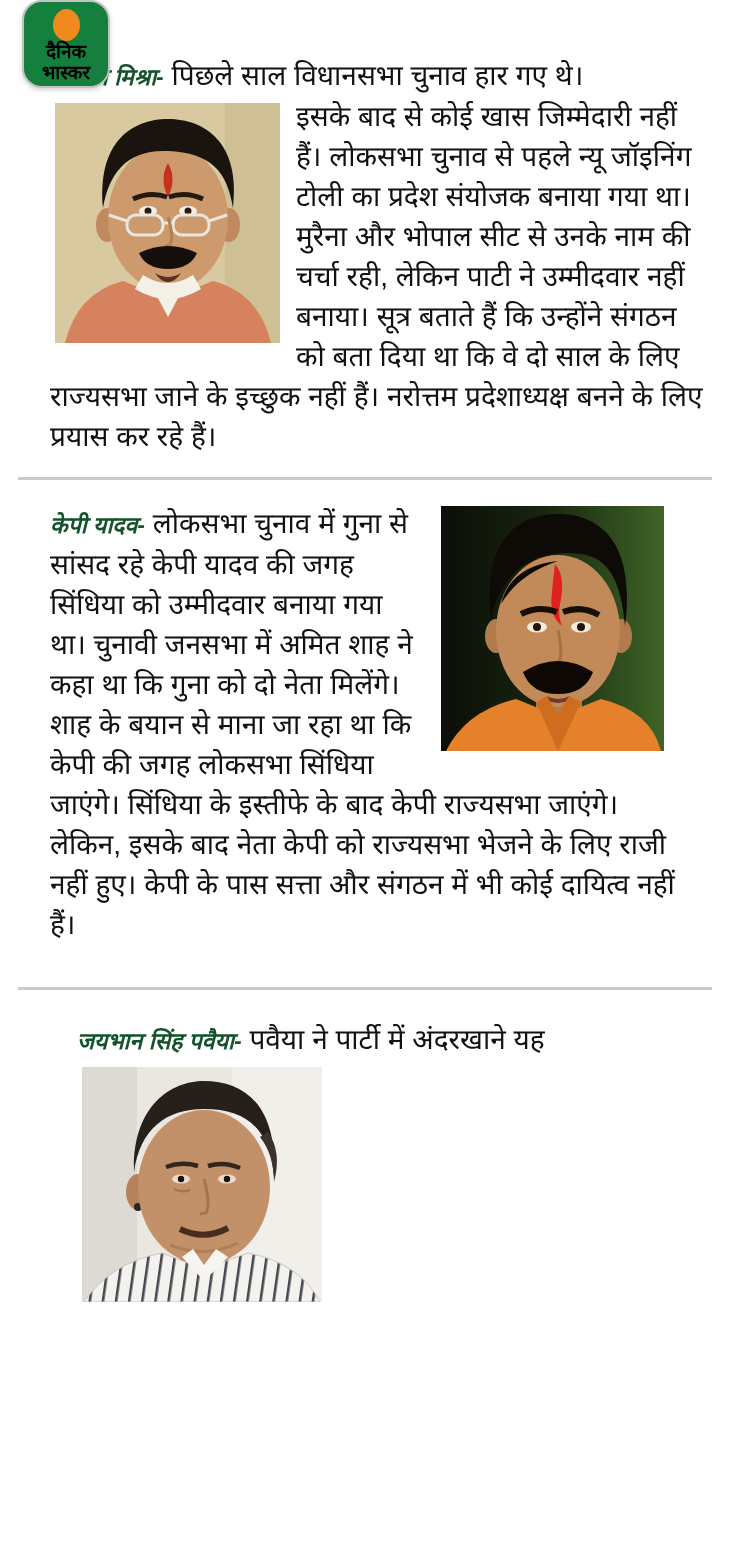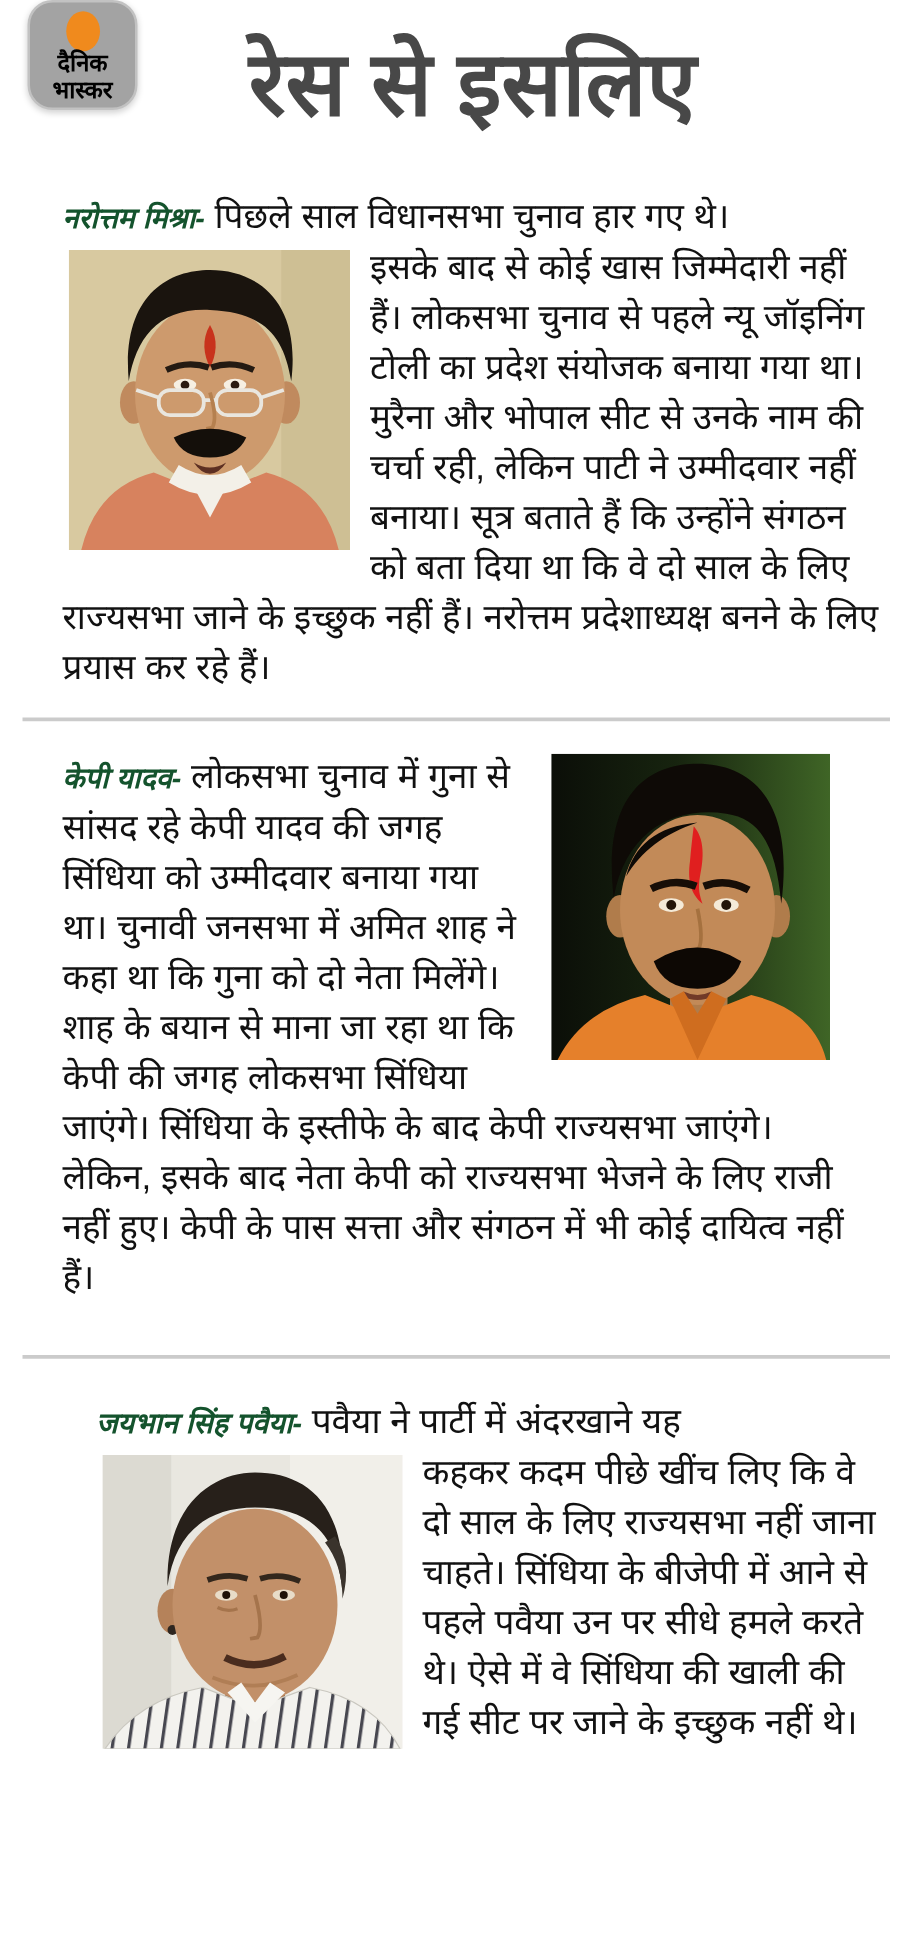--- a/index.html
+++ b/index.html
@@ -20,21 +20,21 @@
     position: relative;
     padding: 20px 0 0 0;
     text-align: center;
   }
   .logo {
     position: absolute;
     left: 22px;
     top: 0;
     width: 84px;
     height: 84px;
-    background: #a3a3a3;
+    background: #15803d;
     border: 2px solid #c2c2c2;
     border-radius: 20px;
     box-shadow: 0 2px 5px rgba(0,0,0,0.18);
     display: flex;
     flex-direction: column;
     align-items: center;
     z-index: 5;
   }
   .logo-dot {
     width: 27px;
@@ -95,21 +95,20 @@
 </head>
 <body>
 
 <header class="masthead">
   <div class="logo">
     <span class="logo-dot"></span>
     <span class="logo-text">दैनिक</span>
     <span class="logo-text">भास्कर</span>
   </div>
   <h1>
-    <span class="title-line">रेस से इसलिए</span>
   </h1>
 </header>
 
 <section class="sec sec-1">
   <p class="lead">
     <b class="name">नरोत्तम मिश्रा-</b>
     <span>पिछले साल विधानसभा चुनाव हार गए थे।</span>
   </p>
   <p class="flow">
     <span class="photo photo-left ph1">
@@ -218,15 +217,14 @@
         <circle cx="99" cy="112" r="3.2" fill="#1e1208"></circle>
         <circle cx="145" cy="112" r="3.2" fill="#1e1208"></circle>
         <path d="M92,122 q8,4 16,1" stroke="#a5744c" stroke-width="2.5" fill="none"></path>
         <path d="M122,112 q7,26 2,34 l-6,1" stroke="#a5744c" stroke-width="3" fill="none"></path>
         <path d="M98,162 q24,12 48,-1" stroke="#4a2c1e" stroke-width="6" fill="none"></path>
         <path d="M88,178 q34,14 68,-2" stroke="#b07e55" stroke-width="3" fill="none"></path>
         <path d="M2,235 Q28,196 80,186 L122,202 L166,186 Q218,196 238,235 Z" fill="url(#pins3)" stroke="#c9c7bf" stroke-width="1"></path>
         <path d="M100,190 L122,214 L146,190 L134,182 L122,198 L111,182 Z" fill="#f6f5f1"></path>
       </svg>
     </span>
-    <span>कहकर कदम पीछे खींच लिए कि वे दो साल के लिए राज्यसभा नहीं जाना चाहते। सिंधिया के बीजेपी में आने से पहले पवैया उन पर सीधे हमले करते थे। ऐसे में वे सिंधिया की खाली की गई सीट पर जाने के इच्छुक नहीं थे।</span>
   </p>
 </section>
 
 </body></html>

